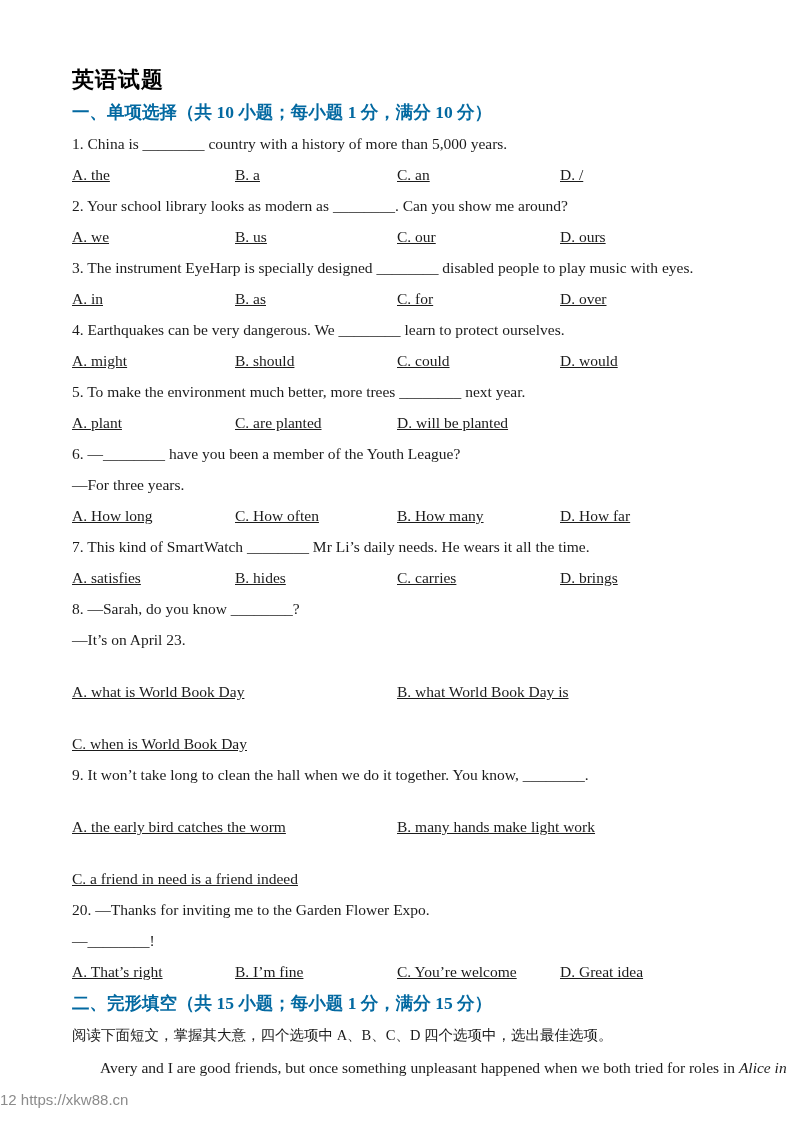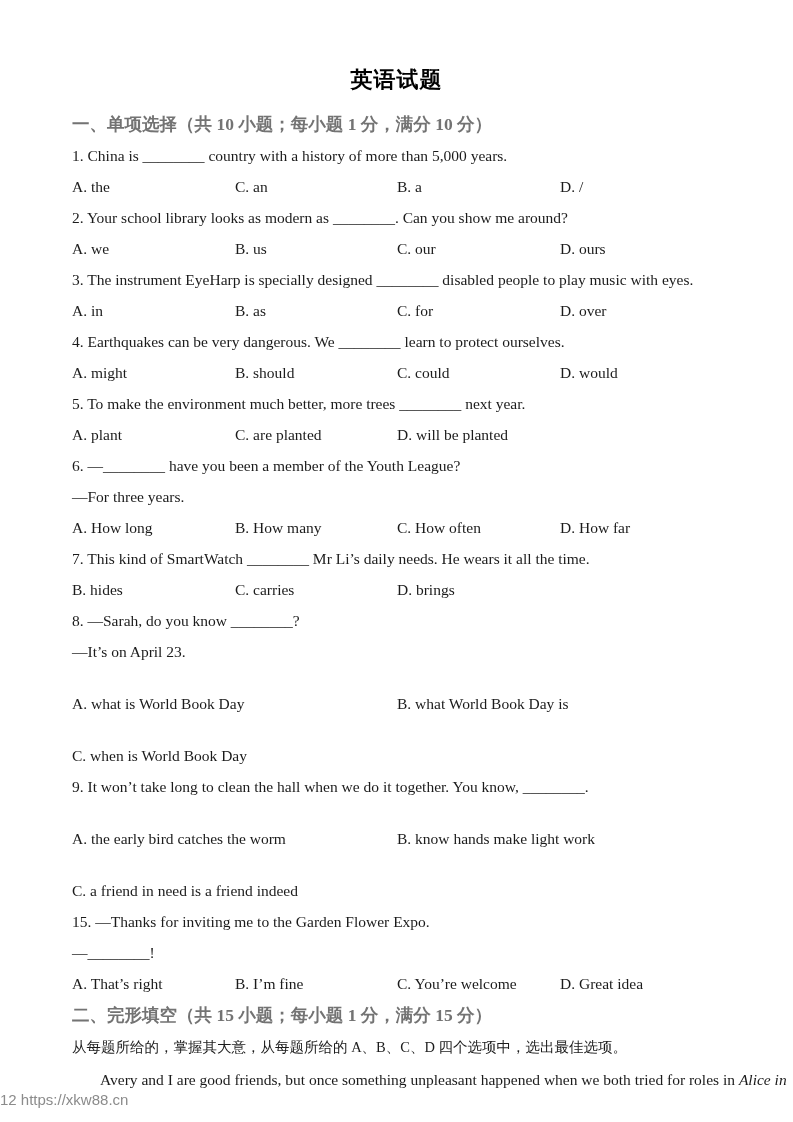--- a/index.html
+++ b/index.html
@@ -12,41 +12,41 @@
     background: #ffffff;
     color: #1b1b1b;
     font-family: "Liberation Serif", "DejaVu Serif", serif;
     font-size: 15.5px;
     overflow: hidden;
   }
   .content { padding: 0 72px; }
   .title {
     margin: 0;
     padding-top: 64px;
-    text-align: center;
+    text-align: left;
     font-size: 22px;
     font-weight: bold;
     letter-spacing: 1px;
     line-height: 32px;
     color: #000;
   }
   .section-heading {
-    margin: 13px 0 0 0;
+    margin: 1px 0 0 0;
     font-size: 17.5px;
     font-weight: bold;
     line-height: 31px;
-    color: #737373;
+    color: #0369a1;
     white-space: nowrap;
   }
   .line {
     margin: 0;
     line-height: 31px;
     white-space: nowrap;
   }
-  .opts { display: grid; line-height: 31px; }
+  .opts { display: grid; line-height: 31px; text-decoration: underline; }
   .opts.cols4 { grid-template-columns: 163px 162px 163px auto; }
   .opts.cols2 { grid-template-columns: 325px auto; margin-top: 21px; }
   .opt { white-space: nowrap; }
   .section2-heading { margin-top: 1px; }
   .instruction {
     font-size: 14.5px;
     line-height: 31px;
     margin: 1px 0 0 0;
     white-space: nowrap;
   }
@@ -74,22 +74,22 @@
   <div class="content">
 
     <h1 class="title">英语试题</h1>
 
     <h2 class="section-heading">一、单项选择（共 10 小题；每小题 1 分，满分 10 分）</h2>
 
     <div>
       <p class="line">1. China is ________ country with a history of more than 5,000 years.</p>
       <div class="opts cols4">
         <span class="opt">A. the</span>
+        <span class="opt">B. a</span>
         <span class="opt">C. an</span>
-        <span class="opt">B. a</span>
         <span class="opt">D. /</span>
       </div>
     </div>
 
     <div>
       <p class="line">2. Your school library looks as modern as ________. Can you show me around?</p>
       <div class="opts cols4">
         <span class="opt">A. we</span>
         <span class="opt">B. us</span>
         <span class="opt">C. our</span>
@@ -124,29 +124,30 @@
         <span class="opt">C. are planted</span>
         <span class="opt">D. will be planted</span>
       </div>
     </div>
 
     <div>
       <p class="line">6. —________ have you been a member of the Youth League?</p>
       <p class="line">—For three years.</p>
       <div class="opts cols4">
         <span class="opt">A. How long</span>
+        <span class="opt">C. How often</span>
         <span class="opt">B. How many</span>
-        <span class="opt">C. How often</span>
         <span class="opt">D. How far</span>
       </div>
     </div>
 
     <div>
       <p class="line">7. This kind of SmartWatch ________ Mr Li’s daily needs. He wears it all the time.</p>
       <div class="opts cols4">
+        <span class="opt">A. satisfies</span>
         <span class="opt">B. hides</span>
         <span class="opt">C. carries</span>
         <span class="opt">D. brings</span>
       </div>
     </div>
 
     <div>
       <p class="line">8. —Sarah, do you know ________?</p>
       <p class="line">—It’s on April 23.</p>
       <div class="opts cols2">
@@ -155,40 +156,40 @@
       </div>
       <div class="opts cols2">
         <span class="opt">C. when is World Book Day</span>
       </div>
     </div>
 
     <div>
       <p class="line">9. It won’t take long to clean the hall when we do it together. You know, ________.</p>
       <div class="opts cols2">
         <span class="opt">A. the early bird catches the worm</span>
-        <span class="opt">B. know hands make light work</span>
+        <span class="opt">B. many hands make light work</span>
       </div>
       <div class="opts cols2">
         <span class="opt">C. a friend in need is a friend indeed</span>
       </div>
     </div>
 
     <div>
-      <p class="line">15. —Thanks for inviting me to the Garden Flower Expo.</p>
+      <p class="line">20. —Thanks for inviting me to the Garden Flower Expo.</p>
       <p class="line">—________!</p>
       <div class="opts cols4">
         <span class="opt">A. That’s right</span>
         <span class="opt">B. I’m fine</span>
         <span class="opt">C. You’re welcome</span>
         <span class="opt">D. Great idea</span>
       </div>
     </div>
 
     <h2 class="section-heading section2-heading">二、完形填空（共 15 小题；每小题 1 分，满分 15 分）</h2>
 
-    <p class="instruction">从每题所给的，掌握其大意，从每题所给的 A、B、C、D 四个选项中，选出最佳选项。</p>
+    <p class="instruction">阅读下面短文，掌握其大意，四个选项中 A、B、C、D 四个选项中，选出最佳选项。</p>
 
     <p class="passage"><span>Avery and I are good friends, but once something unpleasant happened when we both tried for roles in </span><span class="italic">Alice in</span></p>
 
   </div>
 
   <div class="footer">12 https://xkw88.cn</div>
 </div>
 
 </body></html>

